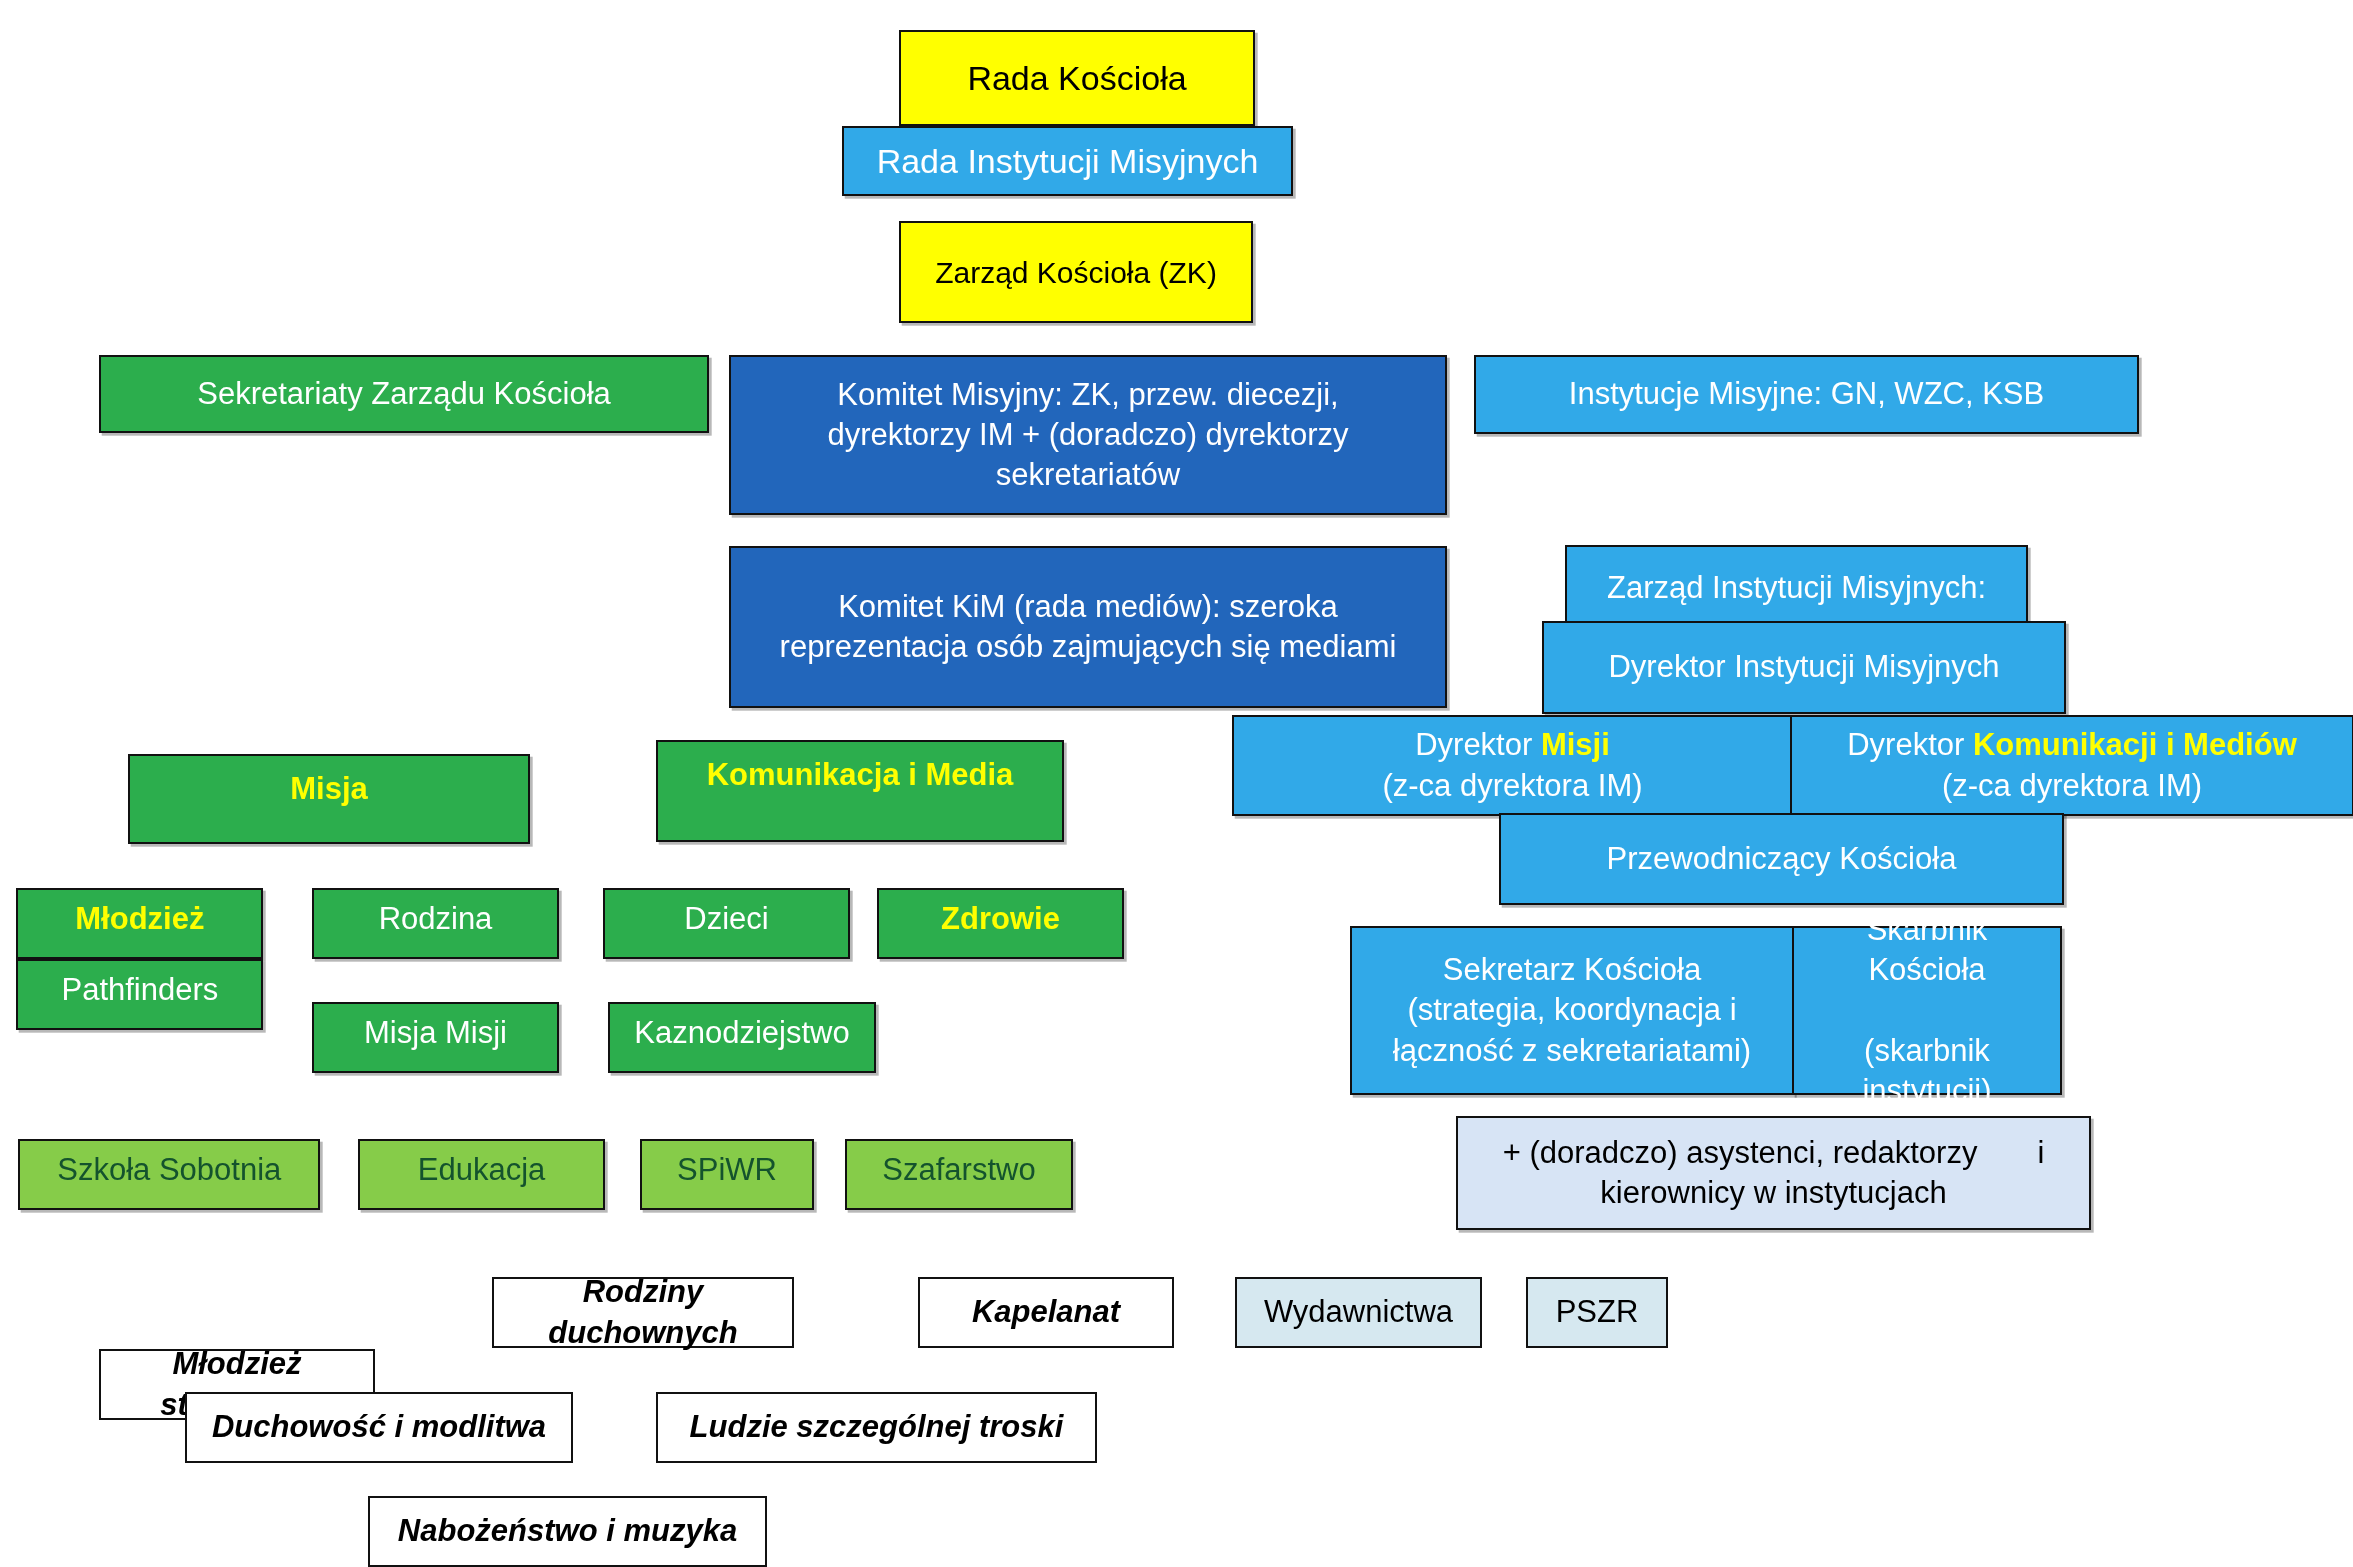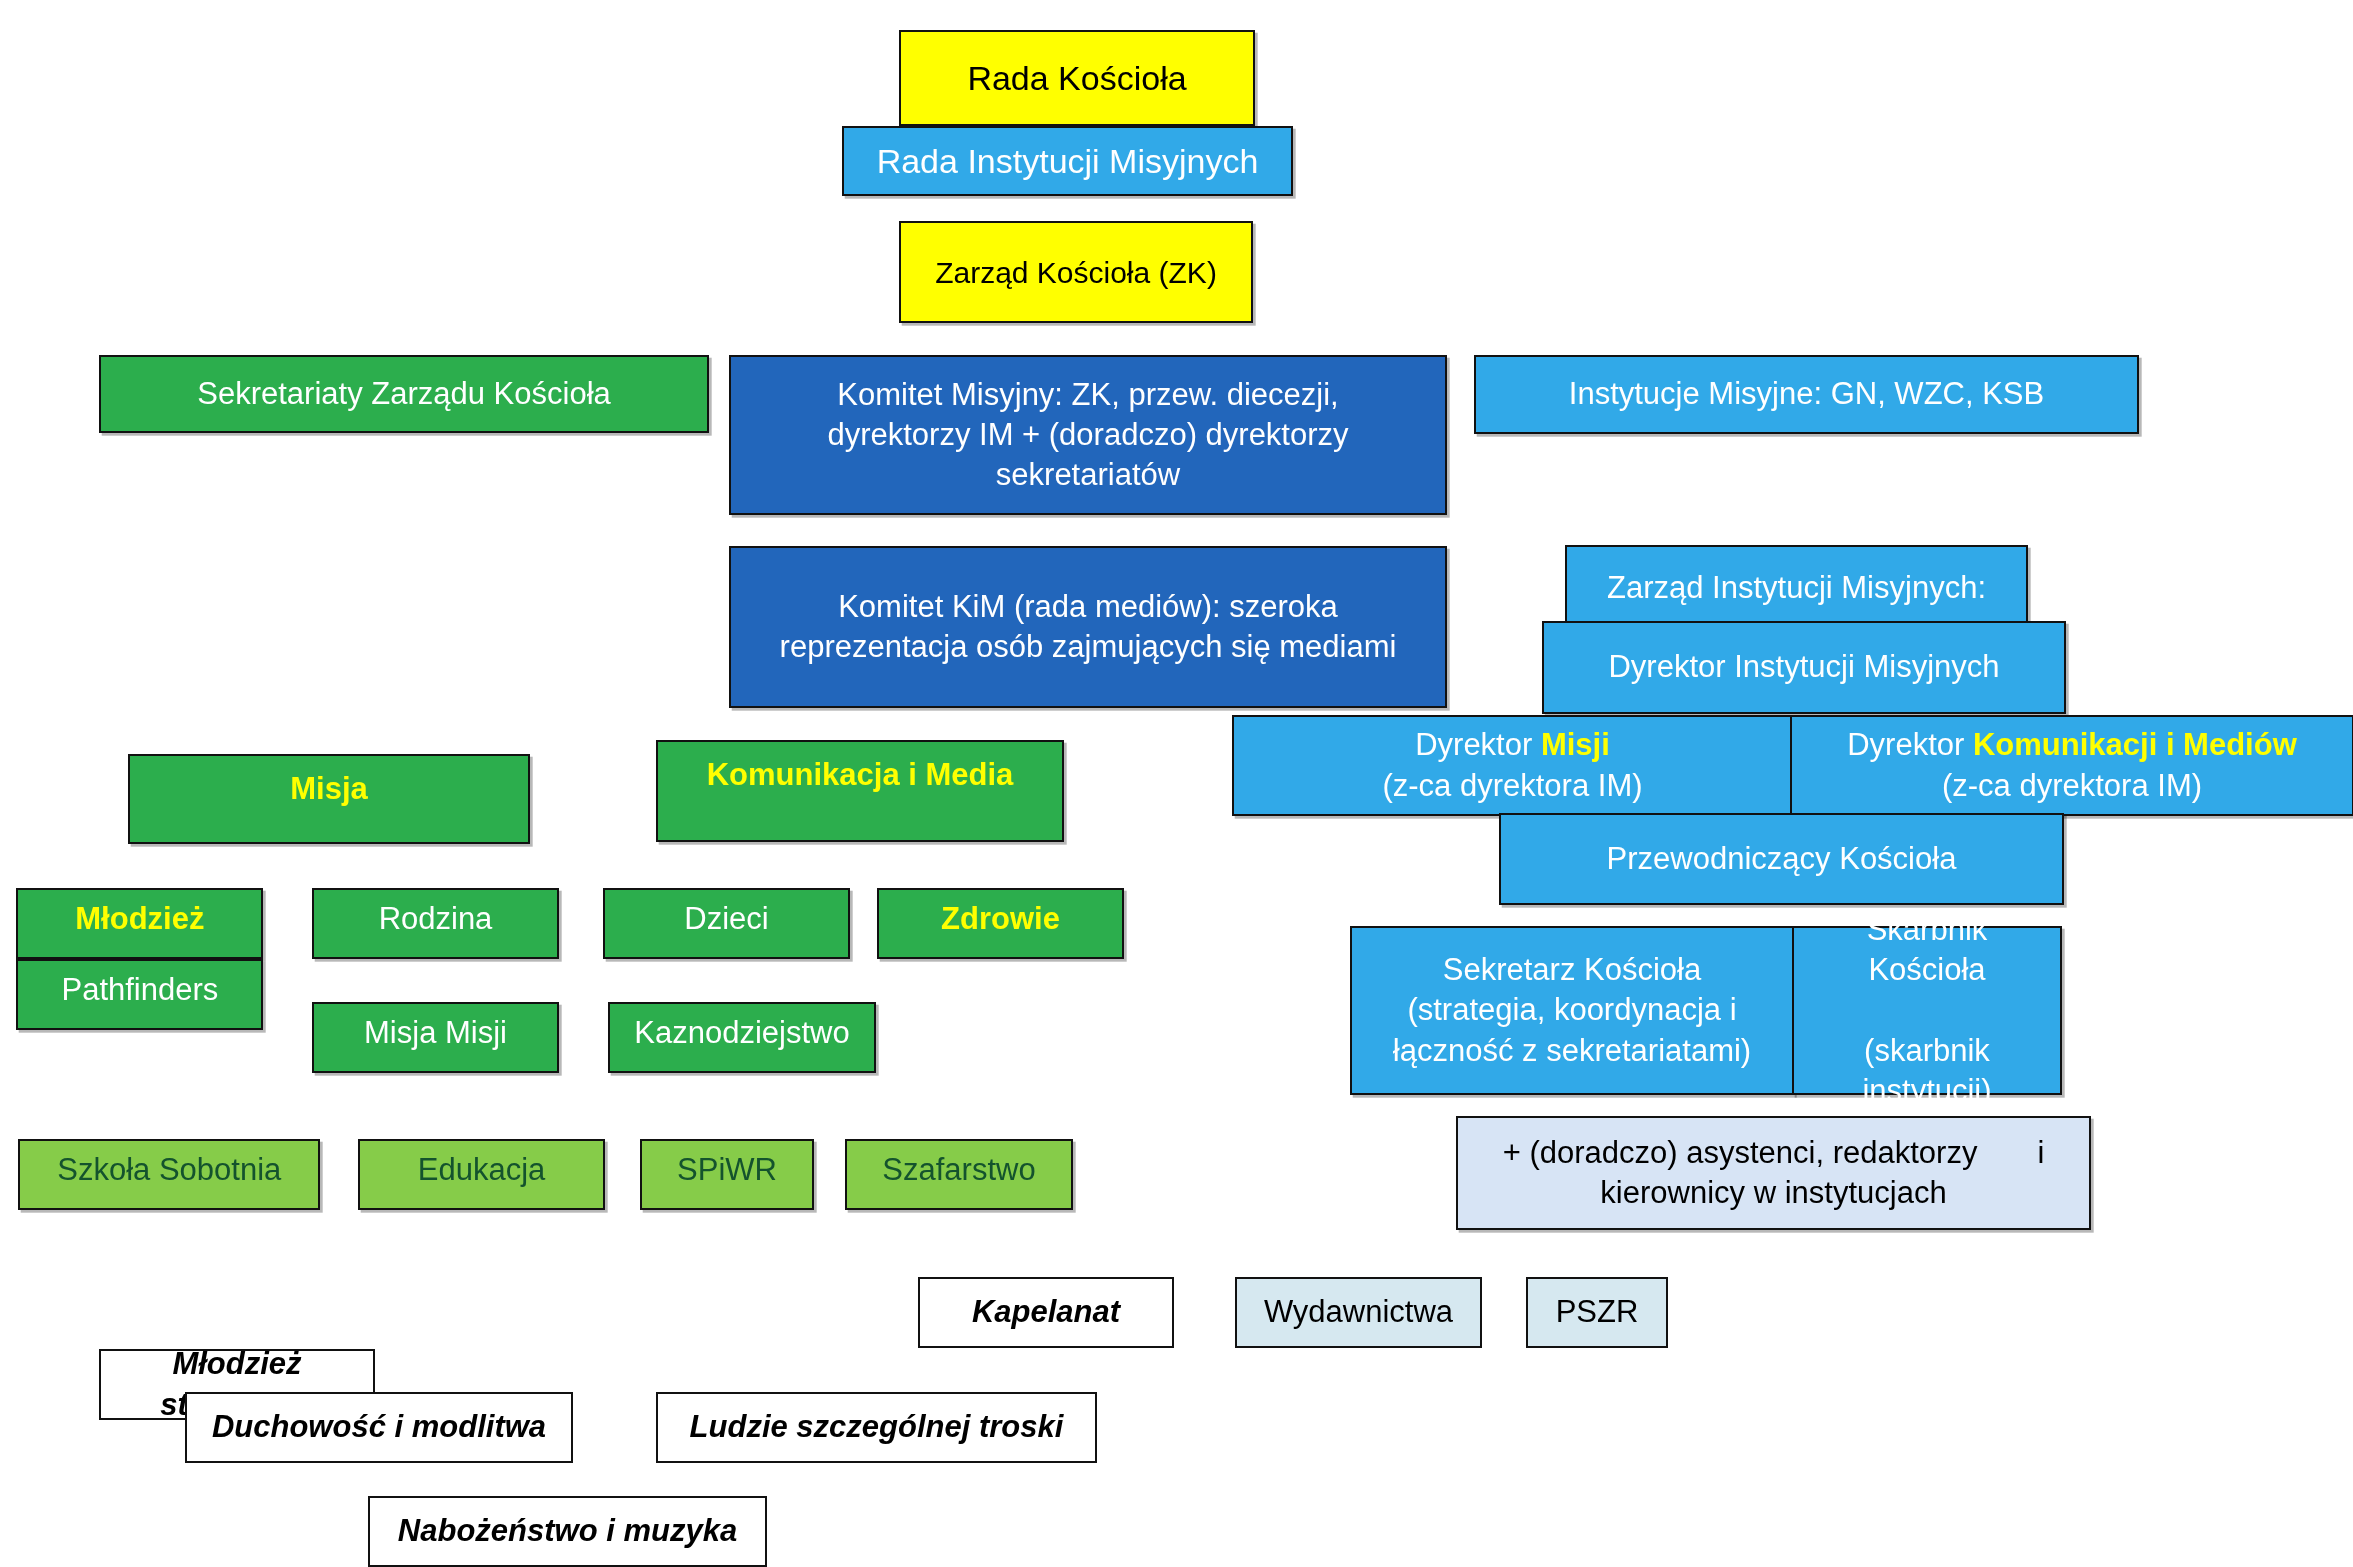--- a/index.html
+++ b/index.html
@@ -199,20 +199,23 @@
   </div>
 
   <div class="box c-ltgreen vt shadow" style="left:845px; top:1139px; width:228px; height:71px; padding-top:9.1px;">
     <span class="lines">Szafarstwo</span>
   </div>
 
   <div class="box c-white vc" style="left:99px; top:1349px; width:276px; height:71px; border-width:2.7px;">
     <span class="lines italic">Młodzież studencka</span>
   </div>
 
+  <div class="box c-white vc" style="left:492px; top:1277px; width:302px; height:71px; border-width:2.7px;">
+    <span class="lines italic">Rodziny duchownych</span>
+  </div>
 
   <div class="box c-white vc" style="left:918px; top:1277px; width:256px; height:71px; border-width:2.7px;">
     <span class="lines italic">Kapelanat</span>
   </div>
 
   <div class="box c-iceblue vc" style="left:1235px; top:1277px; width:247px; height:71px; border-width:2.7px;">
     <span class="lines">Wydawnictwa</span>
   </div>
 
   <div class="box c-iceblue vc" style="left:1526px; top:1277px; width:142px; height:71px; border-width:2.7px;">

